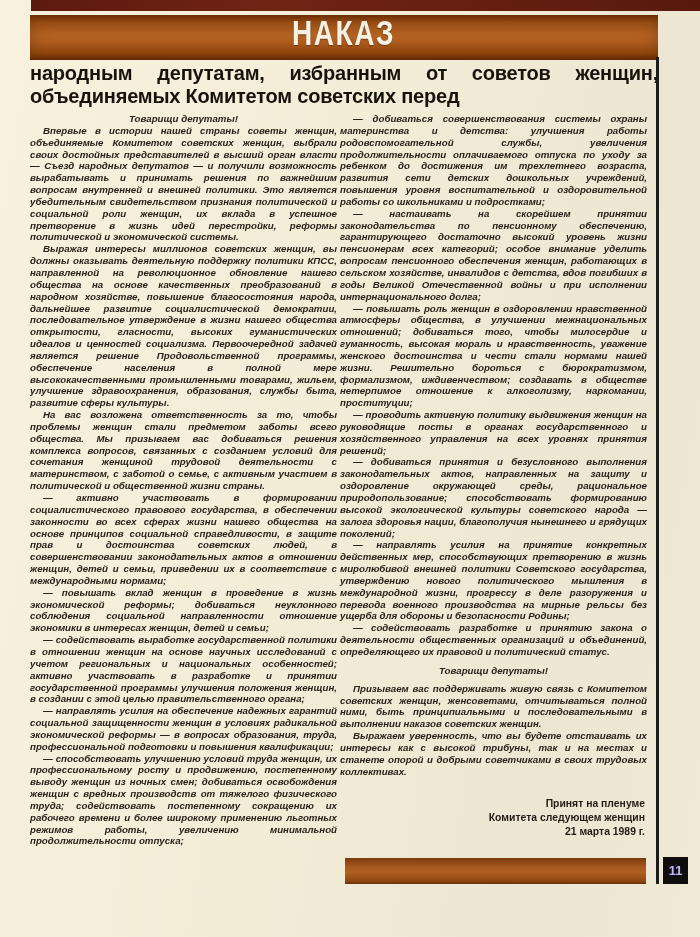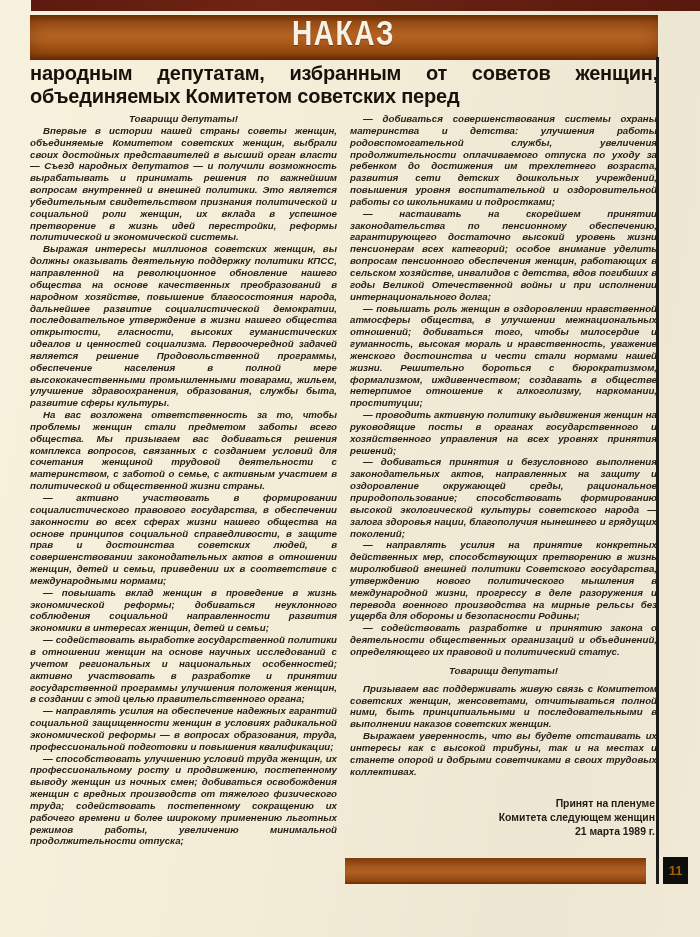--- a/index.html
+++ b/index.html
@@ -22,21 +22,21 @@
     color:#f6f2e6;font-size:35px;font-weight:bold;letter-spacing:2px;line-height:1;
     transform:scaleX(.8);text-shadow:0 1px 1px rgba(60,25,0,.5);
   }
   .headline{
     position:absolute;left:30px;top:62px;width:628px;
     color:#17120c;font-weight:bold;font-size:20px;line-height:22.5px;letter-spacing:-.2px;
   }
   .headline .l1{text-align:justify;text-align-last:justify;}
   .columns{
     position:absolute;left:30px;top:113px;width:628px;height:780px;
-    display:flex;gap:13px;overflow:hidden;
+    display:flex;gap:3px;overflow:hidden;
   }
   .col{
     width:307px;flex:0 0 307px;
     font-size:9.7px;line-height:11.85px;font-weight:bold;font-style:italic;
     color:#29221a;text-align:justify;
   }
   .col p{margin:0;}
   .para-p{text-indent:13px;}
   .para-center{text-align:center;text-indent:0;margin:4px 0 3px;}
   .para-p + .para-center{margin:7px 0 6px;}
@@ -45,21 +45,21 @@
     font-size:10.4px;line-height:13.6px;padding-right:2px;color:#221c15;
   }
   .para-p + .para-sign{margin-top:20px;}
   .vrule{position:absolute;left:656px;top:57px;width:3px;height:827px;background:#1c1c1c;}
   .bottom-bar{
     position:absolute;left:345px;top:858px;width:301px;height:26px;
     background:linear-gradient(180deg,#7c3a0c 0%,#a8581d 35%,#b05f20 55%,#914612 88%,#6b2d07 100%);
   }
   .page-badge{
     position:absolute;left:663px;top:857px;width:25px;height:27px;background:#0e0e0e;
-    color:#a16207;display:flex;align-items:center;justify-content:center;
+    color:#c4b5fd;display:flex;align-items:center;justify-content:center;
     font-size:13px;font-weight:bold;font-style:normal;
   }
 </style>
 </head>
 <body>
 
 <div class="page">
 
   <div class="top-stripe"></div>
 
@@ -73,21 +73,21 @@
   </div>
 
   <div class="columns">
     <div class="col">
 
     <p class="para-center">Товарищи депутаты!</p>
         <p class="para-p">Впервые в истории нашей страны советы женщин, объединяемые Комитетом советских женщин, выбрали своих достойных представителей в высший орган власти — Съезд народных депутатов — и получили возможность вырабатывать и принимать решения по важнейшим вопросам внутренней и внешней политики. Это является убедительным свидетельством признания политической и социальной роли женщин, их вклада в успешное претворение в жизнь идей перестройки, реформы политической и экономической системы.</p>
         <p class="para-p">Выражая интересы миллионов советских женщин, вы должны оказывать деятельную поддержку политики КПСС, направленной на революционное обновление нашего общества на основе качественных преобразований в народном хозяйстве, повышение благосостояния народа, дальнейшее развитие социалистической демократии, последовательное утверждение в жизни нашего общества открытости, гласности, высоких гуманистических идеалов и ценностей социализма. Первоочередной задачей является решение Продовольственной программы, обеспечение населения в полной мере высококачественными промышленными товарами, жильем, улучшение здравоохранения, образования, службы быта, развитие сферы культуры.</p>
         <p class="para-p">На вас возложена ответственность за то, чтобы проблемы женщин стали предметом заботы всего общества. Мы призываем вас добиваться решения комплекса вопросов, связанных с созданием условий для сочетания женщиной трудовой деятельности с материнством, с заботой о семье, с активным участием в политической и общественной жизни страны.</p>
         <p class="para-p">— активно участвовать в формировании социалистического правового государства, в обеспечении законности во всех сферах жизни нашего общества на основе принципов социальной справедливости, в защите прав и достоинства советских людей, в совершенствовании законодательных актов в отношении женщин, детей и семьи, приведении их в соответствие с международными нормами;</p>
-        <p class="para-p">— повышать вклад женщин в проведение в жизнь экономической реформы; добиваться неуклонного соблюдения социальной направленности развития экономики в интересах женщин, детей и семьи;</p>
+        <p class="para-p">— повышать вклад женщин в проведение в жизнь экономической реформы; добиваться неуклонного соблюдения социальной направленности отношение экономики в интересах женщин, детей и семьи;</p>
         <p class="para-p">— содействовать выработке государственной политики в отношении женщин на основе научных исследований с учетом региональных и национальных особенностей; активно участвовать в разработке и принятии государственной программы улучшения положения женщин, в создании с этой целью правительственного органа;</p>
         <p class="para-p">— направлять усилия на обеспечение надежных гарантий социальной защищенности женщин в условиях радикальной экономической реформы — в вопросах образования, труда, профессиональной подготовки и повышения квалификации;</p>
         <p class="para-p">— способствовать улучшению условий труда женщин, их профессиональному росту и продвижению, постепенному выводу женщин из ночных смен; добиваться освобождения женщин с вредных производств от тяжелого физического труда; содействовать постепенному сокращению их рабочего времени и более широкому применению льготных режимов работы, увеличению минимальной продолжительности отпуска;</p>
       </div>
     <div class="col">
 
     <p class="para-p">— добиваться совершенствования системы охраны материнства и детства: улучшения работы родовспомогательной службы, увеличения продолжительности оплачиваемого отпуска по уходу за ребенком до достижения им трехлетнего возраста, развития сети детских дошкольных учреждений, повышения уровня воспитательной и оздоровительной работы со школьниками и подростками;</p>
         <p class="para-p">— настаивать на скорейшем принятии законодательства по пенсионному обеспечению, гарантирующего достаточно высокий уровень жизни пенсионерам всех категорий; особое внимание уделить вопросам пенсионного обеспечения женщин, работающих в сельском хозяйстве, инвалидов с детства, вдов погибших в годы Великой Отечественной войны и при исполнении интернационального долга;</p>
         <p class="para-p">— повышать роль женщин в оздоровлении нравственной атмосферы общества, в улучшении межнациональных отношений; добиваться того, чтобы милосердие и гуманность, высокая мораль и нравственность, уважение женского достоинства и чести стали нормами нашей жизни. Решительно бороться с бюрократизмом, формализмом, иждивенчеством; создавать в обществе нетерпимое отношение к алкоголизму, наркомании, проституции;</p>
         <p class="para-p">— проводить активную политику выдвижения женщин на руководящие посты в органах государственного и хозяйственного управления на всех уровнях принятия решений;</p>

